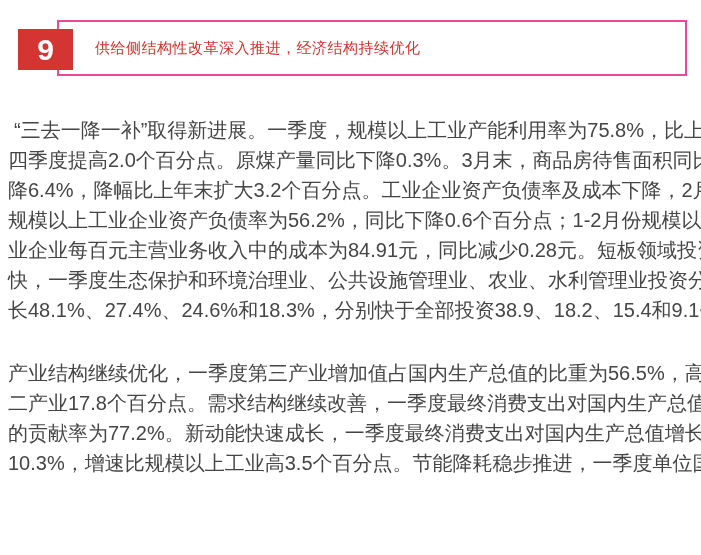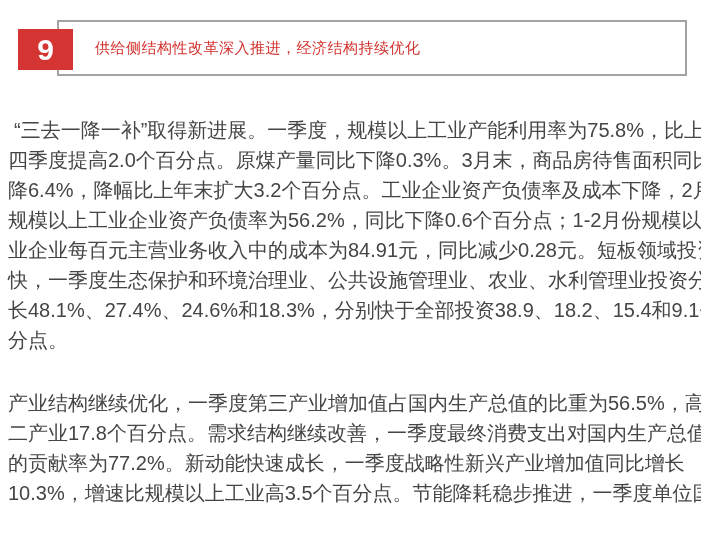--- a/index.html
+++ b/index.html
@@ -13,21 +13,21 @@
   }
 
   
   .title-box {
     position: absolute;
     left: 57px;
     top: 20px;
     width: 630px;
     height: 56px;
     box-sizing: border-box;
-    border: 2px solid #a3a3a3;
+    border: 2px solid #ec4899;
     background: #ffffff;
   }
   .title-text {
     position: absolute;
     left: 36px;
     top: 0;
     height: 52px;
     line-height: 52px;
     font-size: 15px;
     letter-spacing: 0.5px;
@@ -84,25 +84,24 @@
   <main class="body-text">
 
     <div class="para">
       <div class="line first">“三去一降一补”取得新进展。一季度，规模以上工业产能利用率为75.8%，比上年</div>
       <div class="line">四季度提高2.0个百分点。原煤产量同比下降0.3%。3月末，商品房待售面积同比下</div>
       <div class="line">降6.4%，降幅比上年末扩大3.2个百分点。工业企业资产负债率及成本下降，2月末</div>
       <div class="line">规模以上工业企业资产负债率为56.2%，同比下降0.6个百分点；1-2月份规模以上工</div>
       <div class="line">业企业每百元主营业务收入中的成本为84.91元，同比减少0.28元。短板领域投资加</div>
       <div class="line">快，一季度生态保护和环境治理业、公共设施管理业、农业、水利管理业投资分别增</div>
       <div class="line">长48.1%、27.4%、24.6%和18.3%，分别快于全部投资38.9、18.2、15.4和9.1个百</div>
-      <div class="line">分点。</div>
     </div>
 
     <div class="para">
       <div class="line">产业结构继续优化，一季度第三产业增加值占国内生产总值的比重为56.5%，高于第</div>
       <div class="line">二产业17.8个百分点。需求结构继续改善，一季度最终消费支出对国内生产总值增长</div>
-      <div class="line">的贡献率为77.2%。新动能快速成长，一季度战略性新兴产业增加值同比增长</div>
+      <div class="line">的贡献率为77.2%。新动能快速成长，一季度最终消费支出对国内生产总值增长</div>
       <div class="line">10.3%，增速比规模以上工业高3.5个百分点。节能降耗稳步推进，一季度单位国内</div>
     </div>
 
   </main>
 
 </div>
 
 </body></html>

